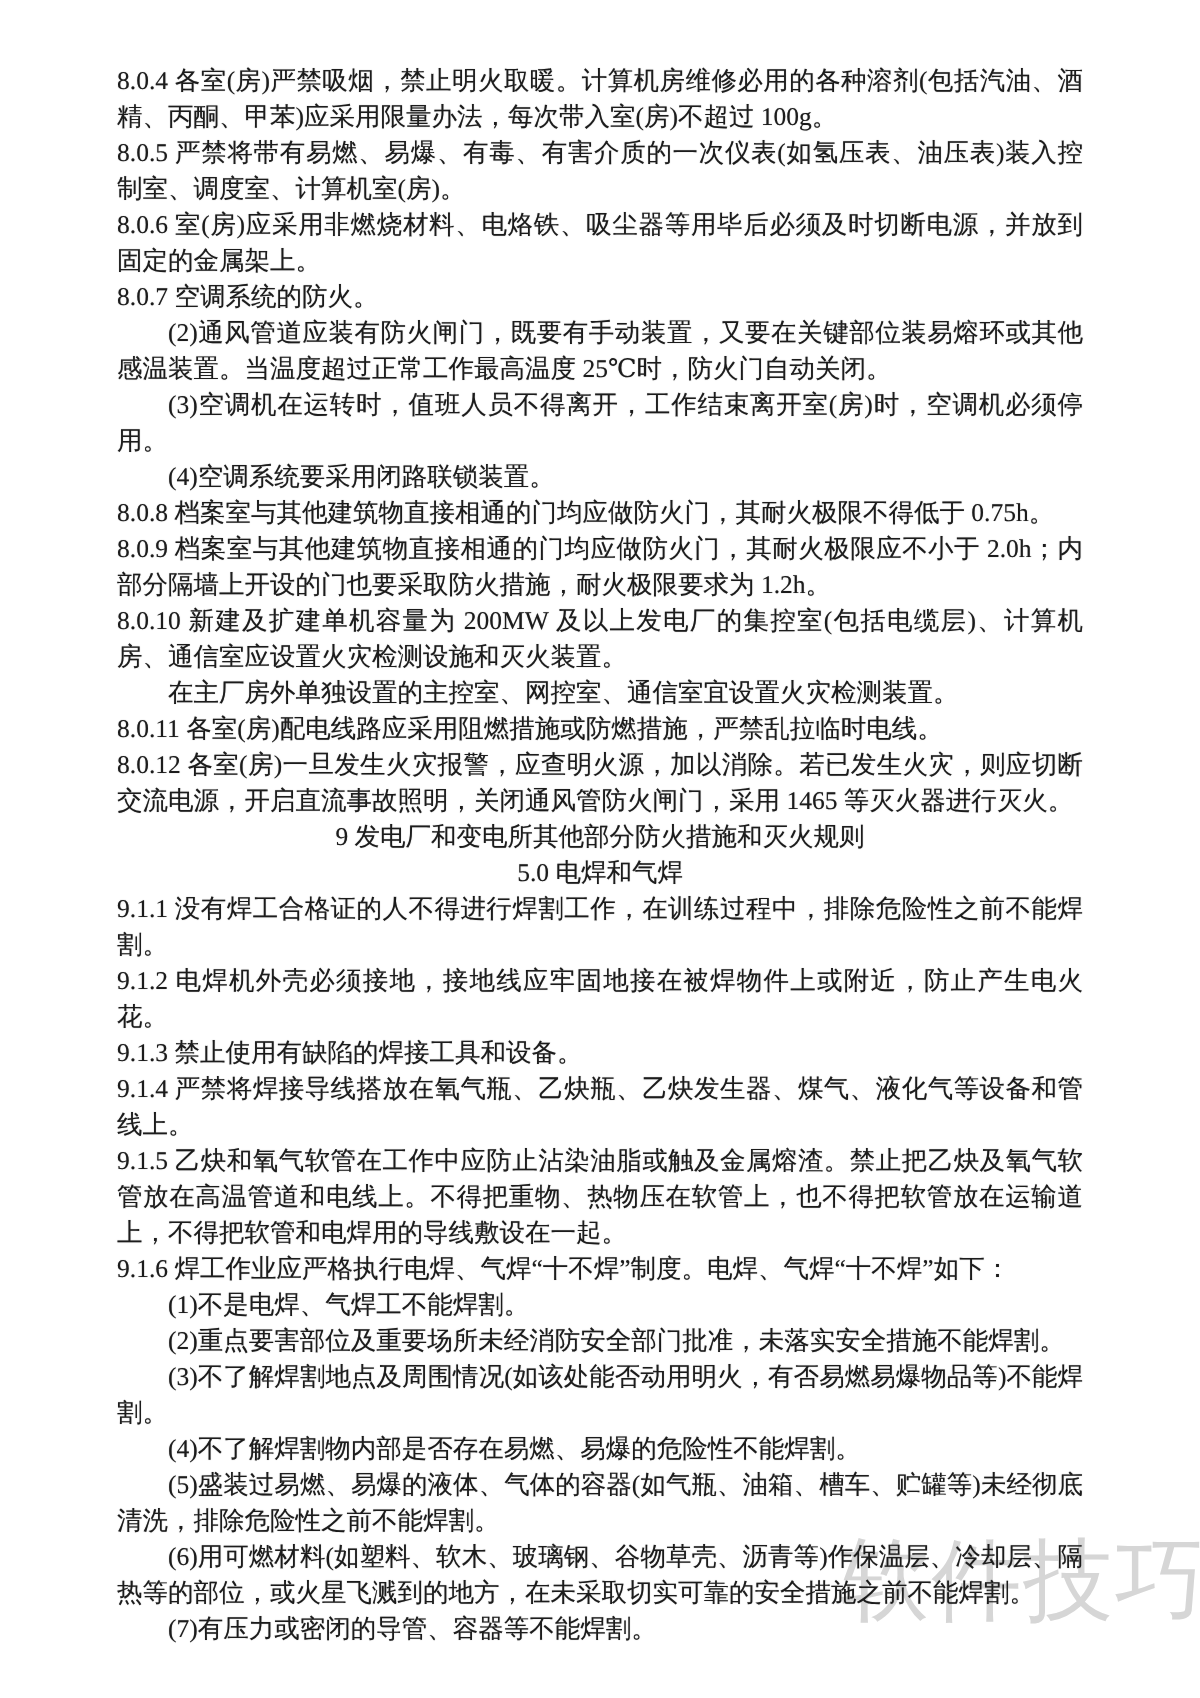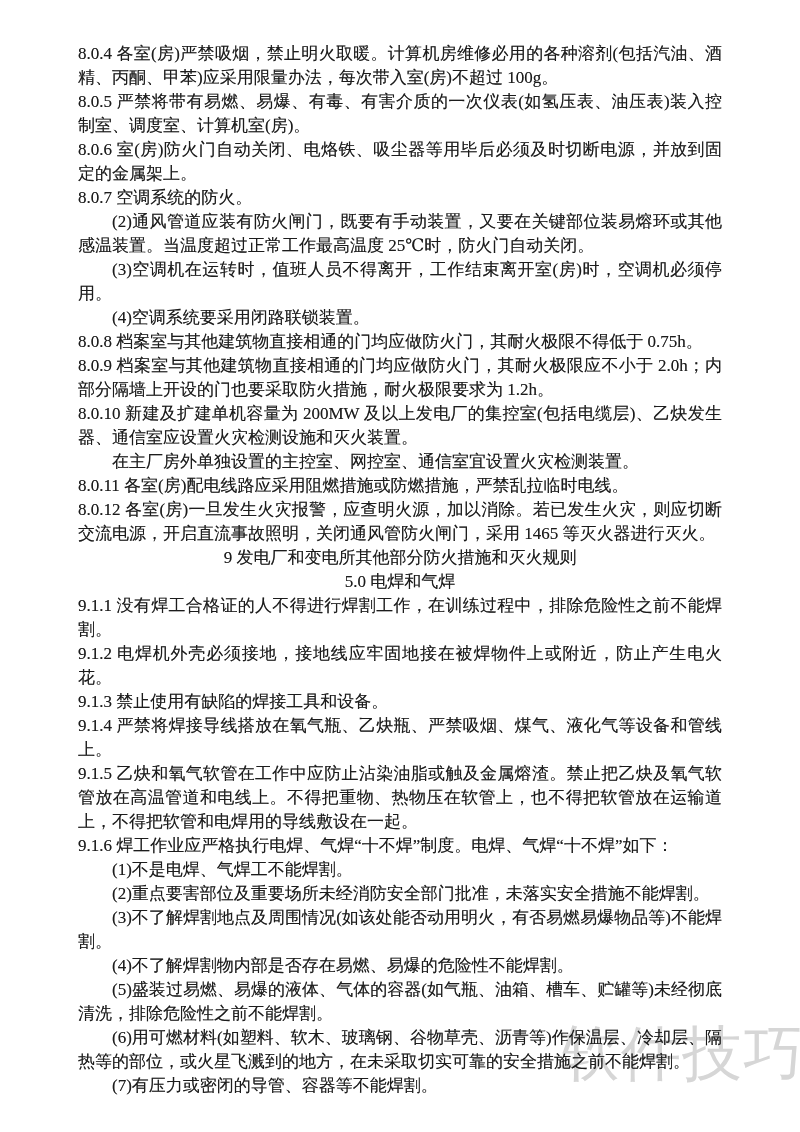--- a/index.html
+++ b/index.html
@@ -54,37 +54,37 @@
   }
 </style>
 </head>
 <body>
 
 <div id="page">
   <div id="watermark">软件技巧</div>
   <div id="doc">
       <p class="body">8.0.4 各室(房)严禁吸烟，禁止明火取暖。计算机房维修必用的各种溶剂(包括汽油、酒精、丙酮、甲苯)应采用限量办法，每次带入室(房)不超过 100g。</p>
       <p class="body">8.0.5 严禁将带有易燃、易爆、有毒、有害介质的一次仪表(如氢压表、油压表)装入控制室、调度室、计算机室(房)。</p>
-      <p class="body">8.0.6 室(房)防火门自动关闭、电烙铁、吸尘器等用毕后必须及时切断电源，并放到固定的金属架上。</p>
+      <p class="body">8.0.6 室(房)应采用非燃烧材料、电烙铁、吸尘器等用毕后必须及时切断电源，并放到固定的金属架上。</p>
       <p class="body">8.0.7 空调系统的防火。</p>
       <p class="indent">(2)通风管道应装有防火闸门，既要有手动装置，又要在关键部位装易熔环或其他感温装置。当温度超过正常工作最高温度 25℃时，防火门自动关闭。</p>
       <p class="indent">(3)空调机在运转时，值班人员不得离开，工作结束离开室(房)时，空调机必须停用。</p>
       <p class="indent">(4)空调系统要采用闭路联锁装置。</p>
       <p class="body">8.0.8 档案室与其他建筑物直接相通的门均应做防火门，其耐火极限不得低于 0.75h。</p>
       <p class="body">8.0.9 档案室与其他建筑物直接相通的门均应做防火门，其耐火极限应不小于 2.0h；内部分隔墙上开设的门也要采取防火措施，耐火极限要求为 1.2h。</p>
-      <p class="body">8.0.10 新建及扩建单机容量为 200MW 及以上发电厂的集控室(包括电缆层)、乙炔发生器、通信室应设置火灾检测设施和灭火装置。</p>
+      <p class="body">8.0.10 新建及扩建单机容量为 200MW 及以上发电厂的集控室(包括电缆层)、计算机房、通信室应设置火灾检测设施和灭火装置。</p>
       <p class="indent">在主厂房外单独设置的主控室、网控室、通信室宜设置火灾检测装置。</p>
       <p class="body">8.0.11 各室(房)配电线路应采用阻燃措施或防燃措施，严禁乱拉临时电线。</p>
       <p class="body">8.0.12 各室(房)一旦发生火灾报警，应查明火源，加以消除。若已发生火灾，则应切断交流电源，开启直流事故照明，关闭通风管防火闸门，采用 1465 等灭火器进行灭火。</p>
       <p class="center">9 发电厂和变电所其他部分防火措施和灭火规则</p>
       <p class="center">5.0 电焊和气焊</p>
       <p class="body">9.1.1 没有焊工合格证的人不得进行焊割工作，在训练过程中，排除危险性之前不能焊割。</p>
       <p class="body">9.1.2 电焊机外壳必须接地，接地线应牢固地接在被焊物件上或附近，防止产生电火花。</p>
       <p class="body">9.1.3 禁止使用有缺陷的焊接工具和设备。</p>
-      <p class="body">9.1.4 严禁将焊接导线搭放在氧气瓶、乙炔瓶、严禁吸烟、煤气、液化气等设备和管线上。</p>
+      <p class="body">9.1.4 严禁将焊接导线搭放在氧气瓶、乙炔瓶、乙炔发生器、煤气、液化气等设备和管线上。</p>
       <p class="body">9.1.5 乙炔和氧气软管在工作中应防止沾染油脂或触及金属熔渣。禁止把乙炔及氧气软管放在高温管道和电线上。不得把重物、热物压在软管上，也不得把软管放在运输道上，不得把软管和电焊用的导线敷设在一起。</p>
       <p class="body">9.1.6 焊工作业应严格执行电焊、气焊“十不焊”制度。电焊、气焊“十不焊”如下：</p>
       <p class="indent">(1)不是电焊、气焊工不能焊割。</p>
       <p class="indent">(2)重点要害部位及重要场所未经消防安全部门批准，未落实安全措施不能焊割。</p>
       <p class="indent">(3)不了解焊割地点及周围情况(如该处能否动用明火，有否易燃易爆物品等)不能焊割。</p>
       <p class="indent">(4)不了解焊割物内部是否存在易燃、易爆的危险性不能焊割。</p>
       <p class="indent">(5)盛装过易燃、易爆的液体、气体的容器(如气瓶、油箱、槽车、贮罐等)未经彻底清洗，排除危险性之前不能焊割。</p>
       <p class="indent">(6)用可燃材料(如塑料、软木、玻璃钢、谷物草壳、沥青等)作保温层、冷却层、隔热等的部位，或火星飞溅到的地方，在未采取切实可靠的安全措施之前不能焊割。</p>
       <p class="indent">(7)有压力或密闭的导管、容器等不能焊割。</p>
     </div>

